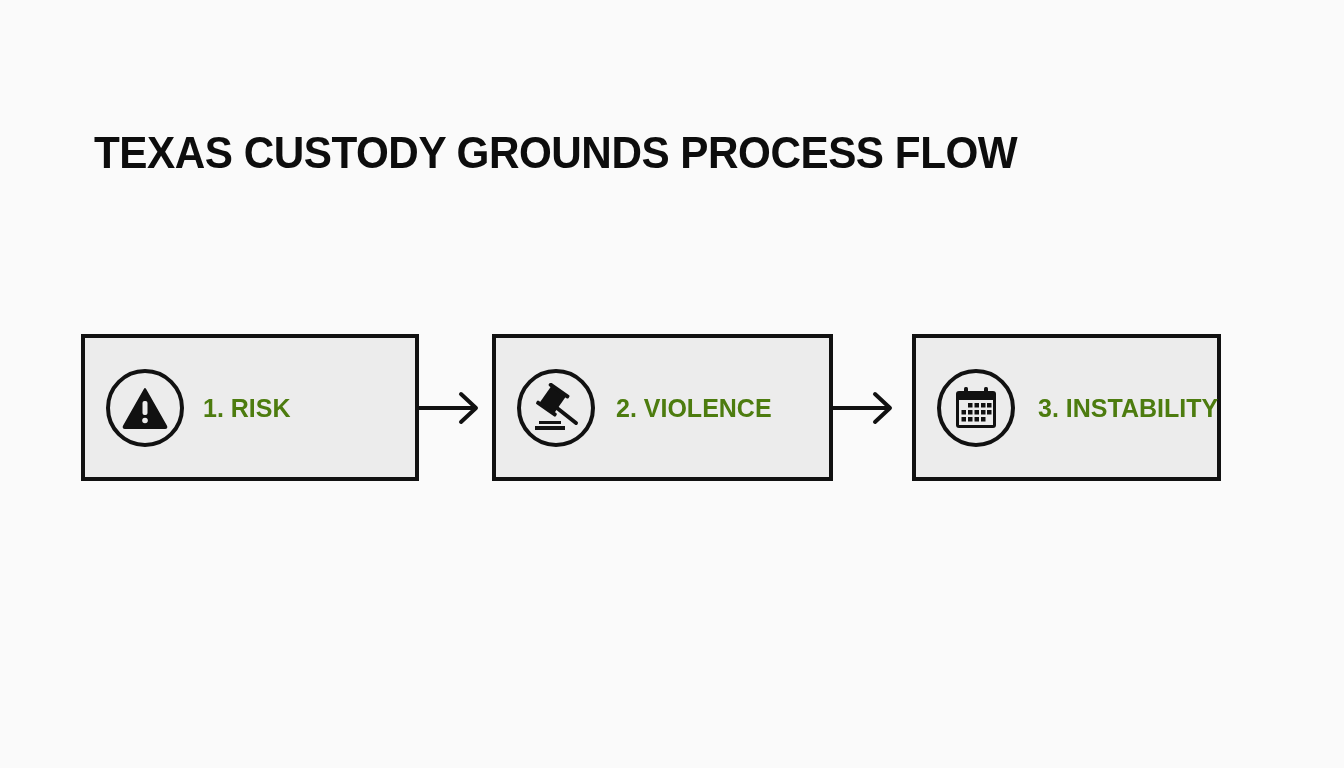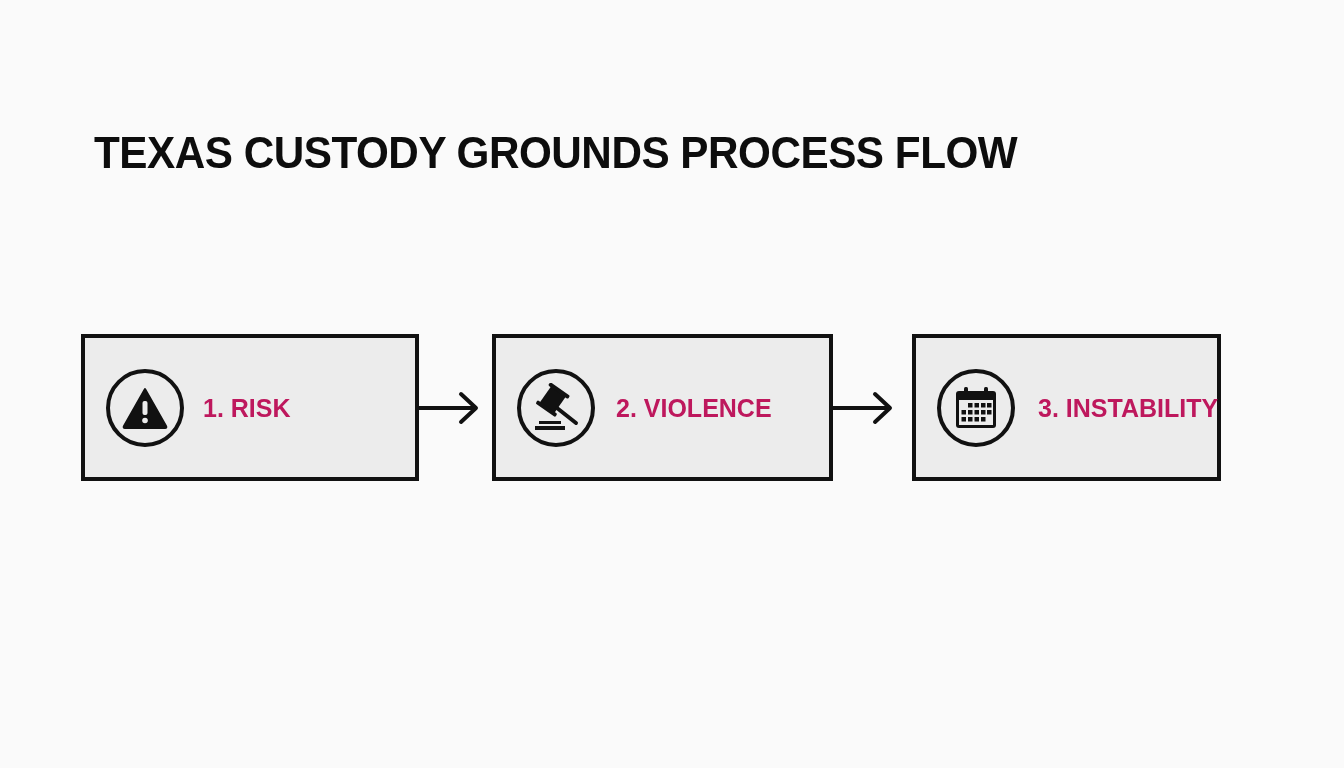--- a/index.html
+++ b/index.html
@@ -21,21 +21,21 @@
       background: #ececec;
     }
     .box .icon-ring {
       position: absolute; top: 31px; width: 78px; height: 78px;
       box-sizing: border-box; border: 4px solid #111; border-radius: 50%;
       display: flex; align-items: center; justify-content: center;
     }
     .box .label {
       position: absolute; top: 53px;
       font-size: 25px; font-weight: 700; line-height: 34px;
-      white-space: nowrap; color: #be185d;
+      white-space: nowrap; color: #4d7c0f;
     }
     .arrow { position: absolute; top: 388px; width: 66px; height: 40px; }
   </style>
 </head>
 <body>
 
 <div class="title">TEXAS CUSTODY GROUNDS PROCESS FLOW</div>
 
 <div class="box" style="left:81px; width:338px;">
   <div class="icon-ring" style="left:21px;">

